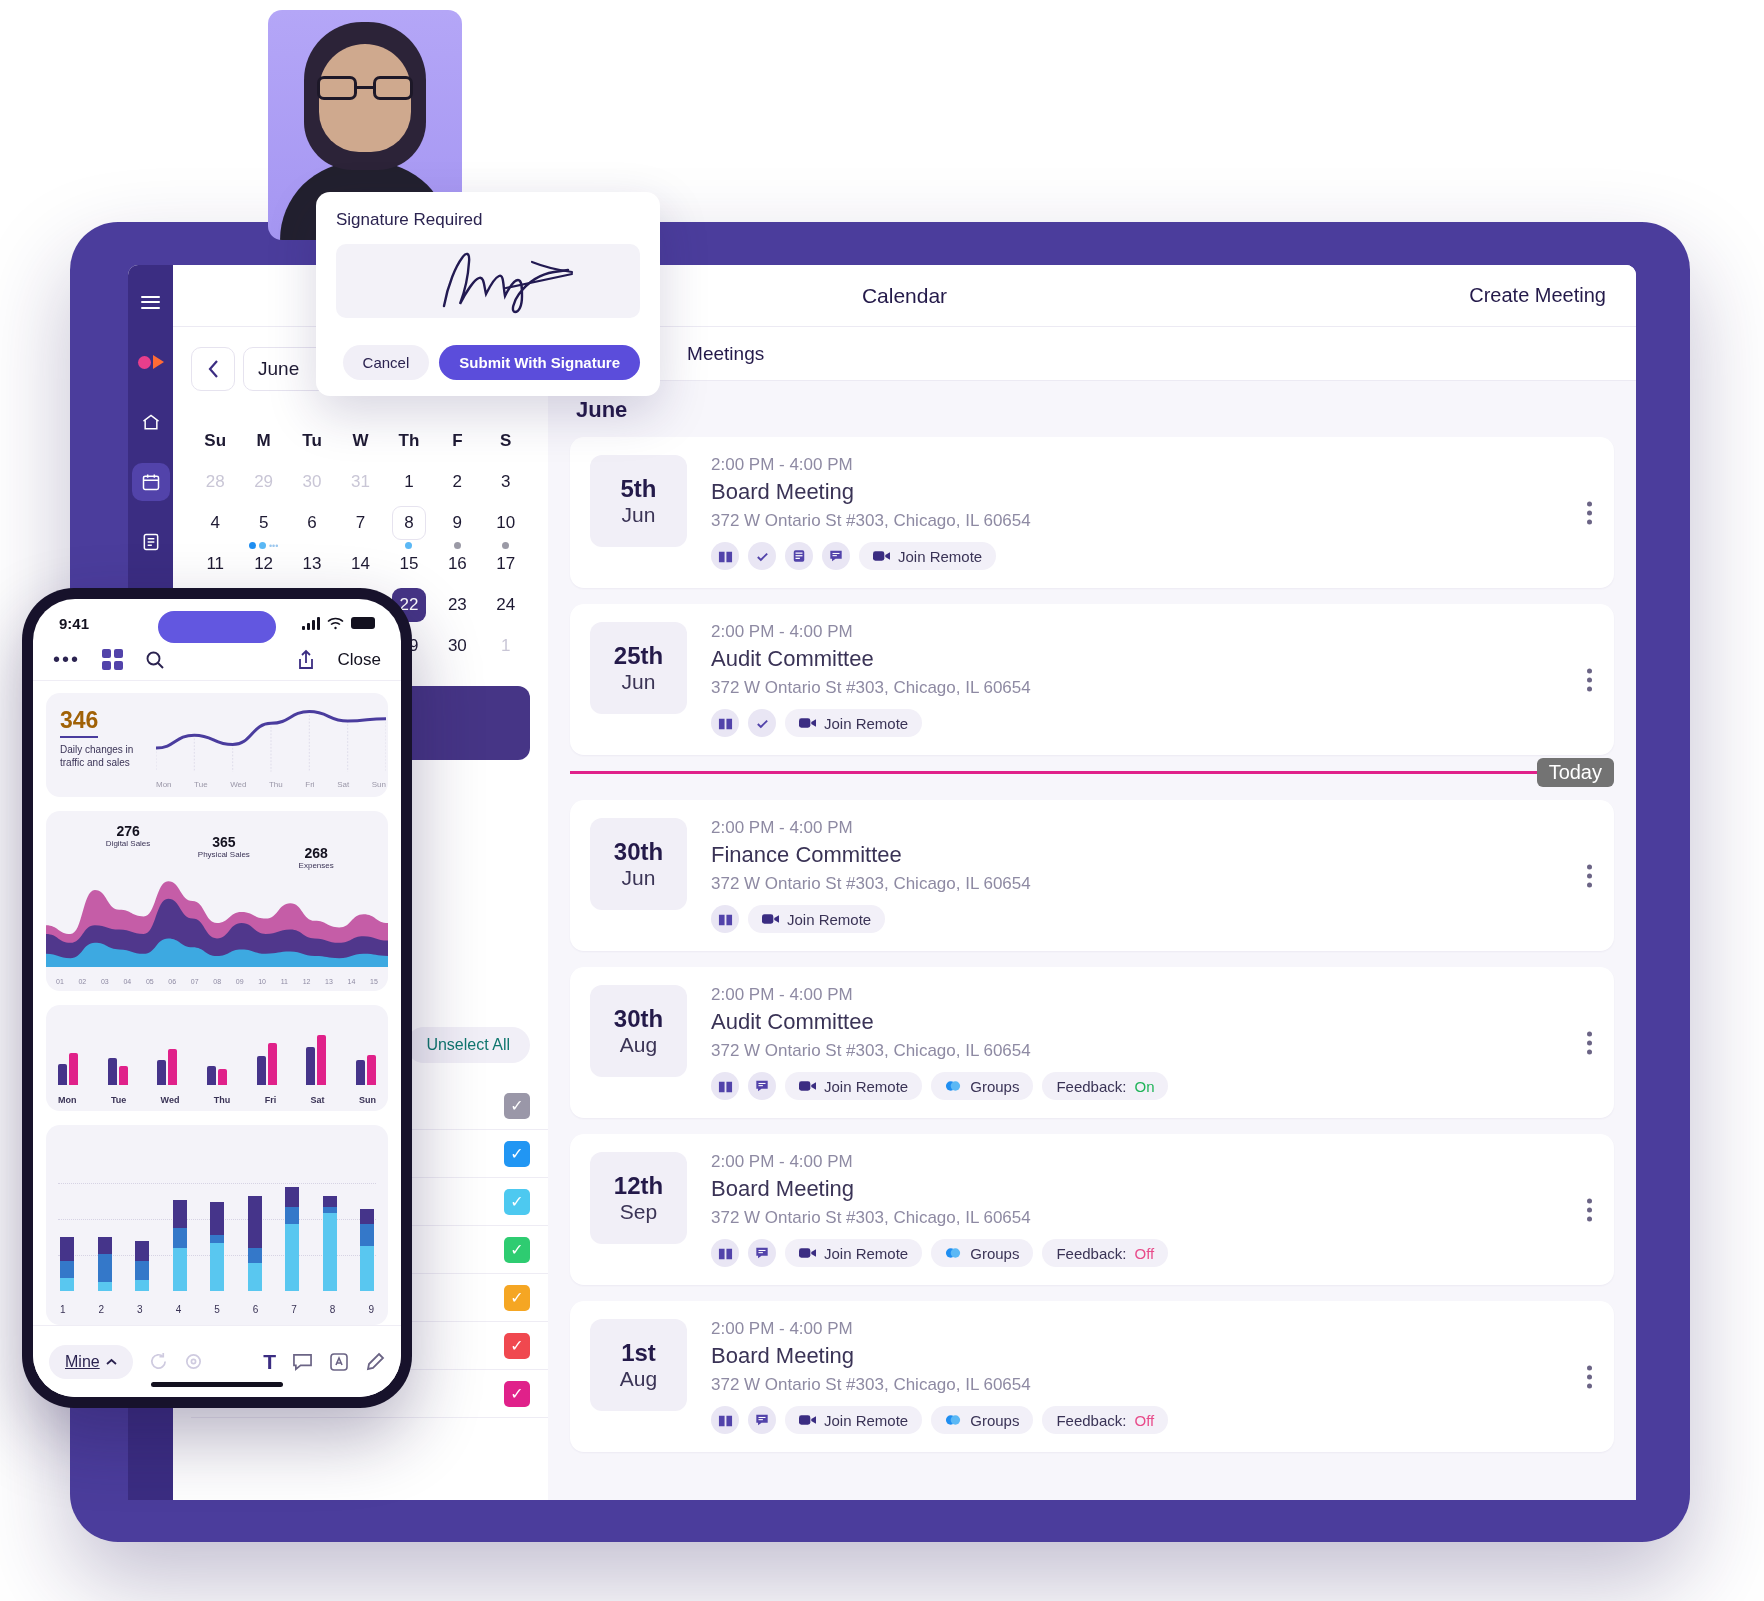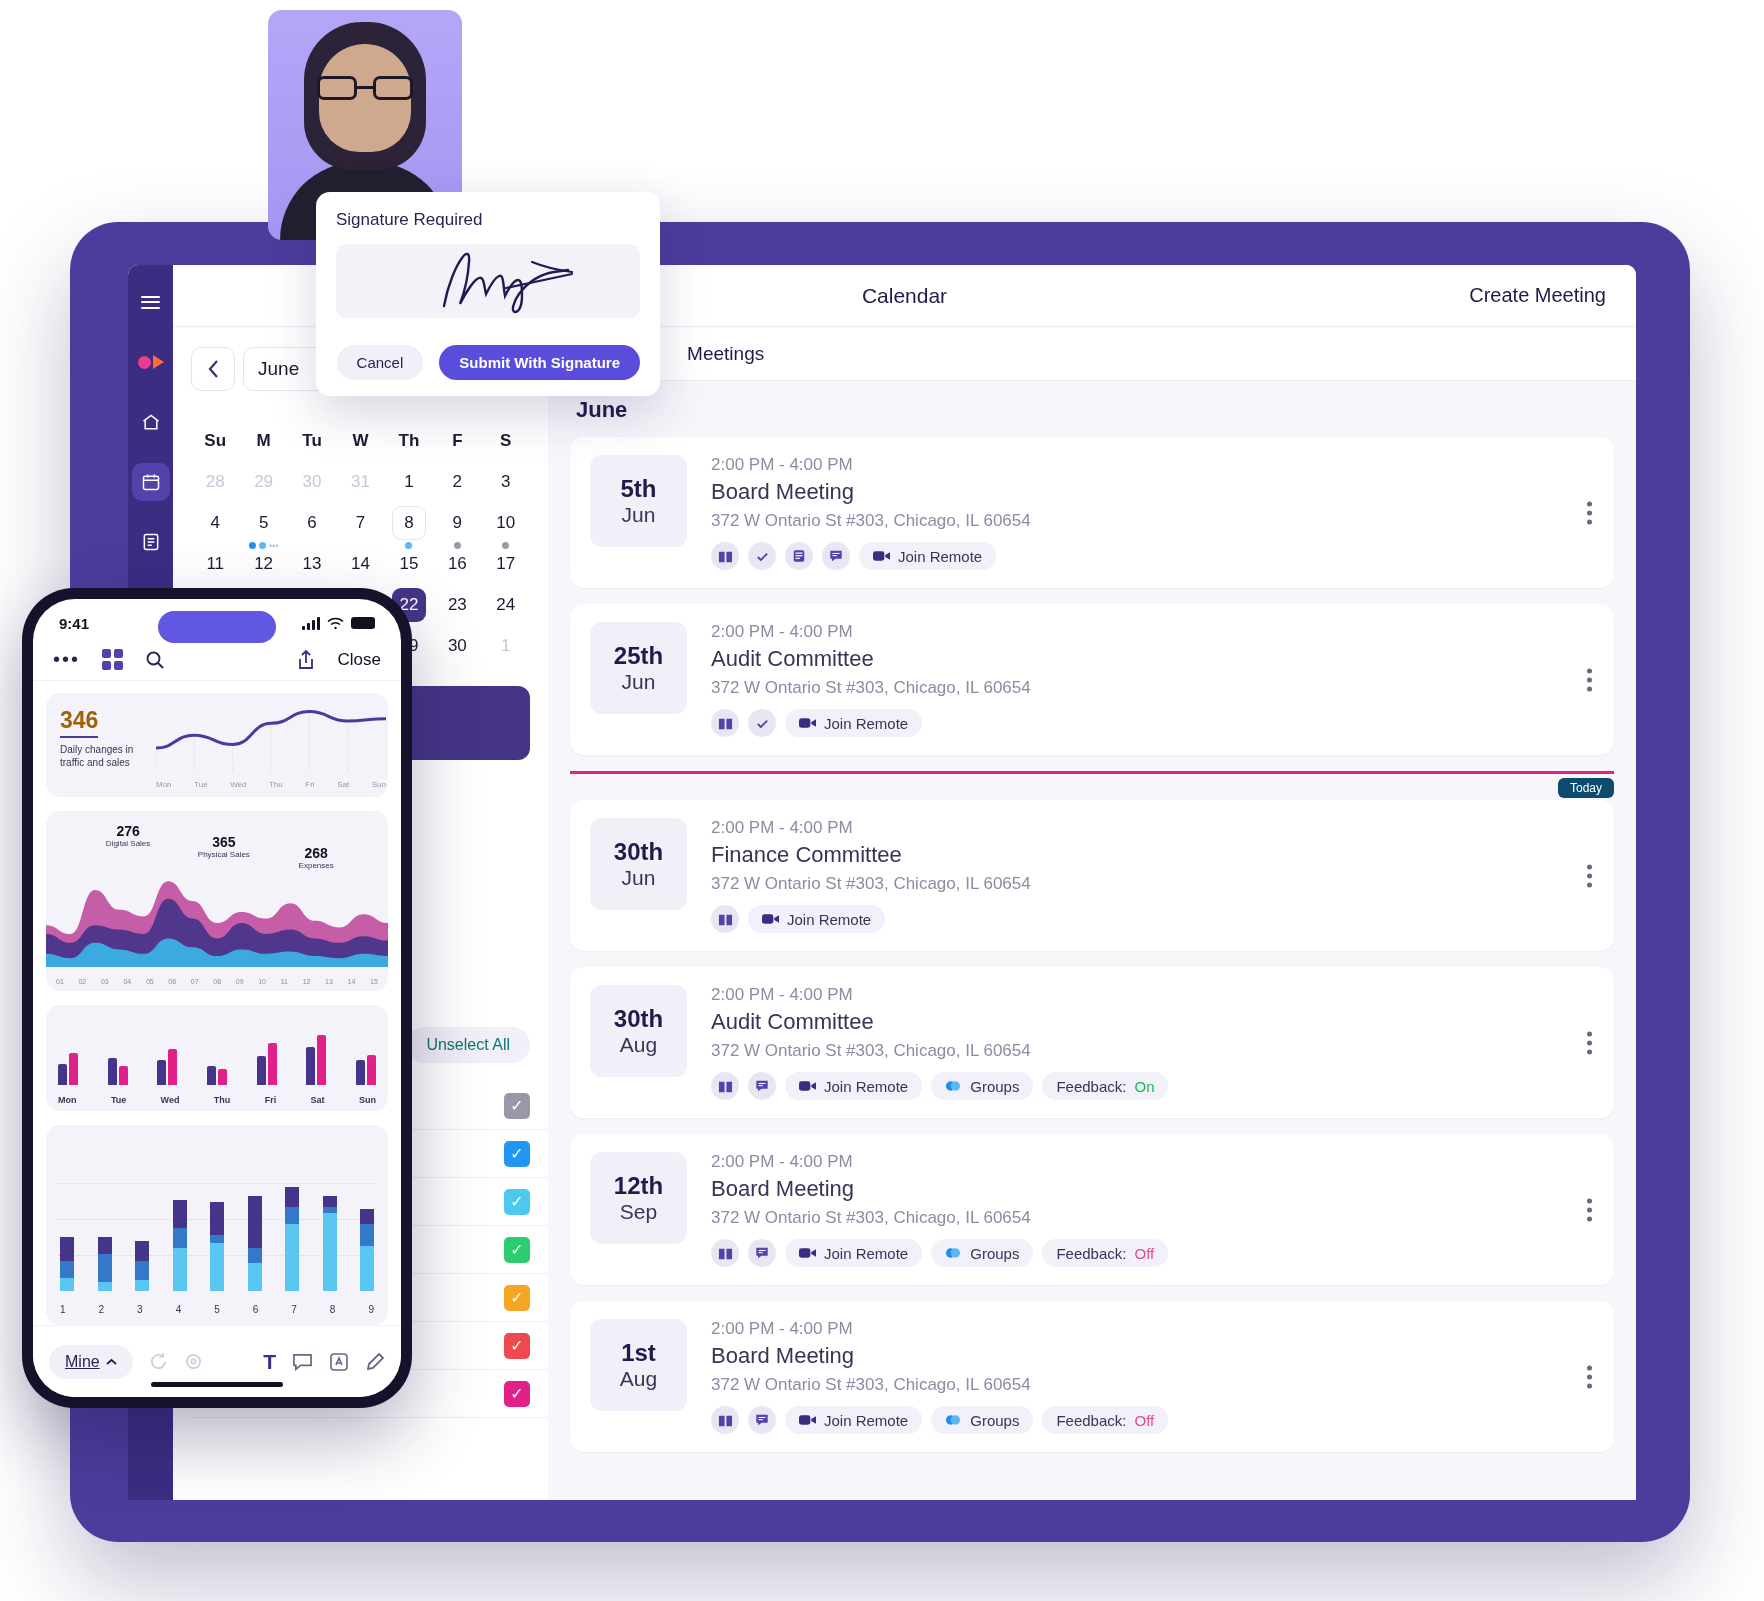--- a/index.html
+++ b/index.html
@@ -98,21 +98,21 @@
   .on{ color:#21b45a; } .off{ color:#e84b8a; }
 
   
   #sig-dialog{
     position:absolute; left:316px; top:192px; width:344px; height:204px;
     background:#fff; border-radius:14px; box-shadow:0 18px 50px rgba(40,25,90,.18);
     padding:18px 20px; z-index:40;
   }
   #sig-title{ font-size:17px; color:#2b2350; }
   #sig-pad{ margin-top:14px; height:74px; background:#f3f2f8; border-radius:10px; position:relative; overflow:hidden;}
-  #sig-buttons{ position:absolute; right:20px; bottom:16px; display:flex; gap:16px; align-items:center;}
+  #sig-buttons{ position:absolute; right:20px; bottom:16px; display:flex; gap:10px; align-items:center;}
   #sig-cancel{ background:#f1eff7; border-radius:18px; padding:9px 20px; font-size:15px; color:#2b2350; border:0; font-family:inherit;}
   #sig-submit{ background:#5b4ddb; border-radius:18px; padding:9px 20px; font-size:15px; color:#fff; border:0; font-family:inherit; font-weight:700;}
 
   
   #avatar{ position:absolute; left:268px; top:10px; width:194px; height:230px; border-radius:14px;
            background:linear-gradient(180deg,#b4a6f7,#a596f2); overflow:hidden; z-index:30;}
   #avatar .head{ position:absolute; left:50%; top:12px; transform:translateX(-50%); width:122px; height:148px;
            background:#2c2338; border-radius:58px 58px 48px 48px;}
   #avatar .face{ position:absolute; left:50%; top:34px; transform:translateX(-50%); width:92px;height:108px;
            background:#cfa98e; border-radius:46px 46px 40px 40px;}
@@ -491,21 +491,21 @@
                 </span>
               </div>
     </div>
     <span class="kebab">
               <i></i>
               <i></i>
               <i></i>
             </span>
   </div>
           <div id="today-line-2" style="position:relative;height:3px;background:#e0218a;margin:16px 0 26px;">
-         <span style="position:absolute;right:0;top:-13px;background:#0c4a6e;color:#fff;font-size:12px;border-radius:6px;padding:3px 12px;margin-top:20px;">Today</span>
+         <span style="position:absolute;right:0;top:-13px;background:#737373;color:#fff;font-size:20px;border-radius:6px;padding:3px 12px;">Today</span>
        </div>
   <div class="mcard">
     <div class="mdate">
       <span class="dnum">30th</span>
       <span class="dmon">Jun</span>
     </div>
     <div class="minfo">
       <div class="mtime">2:00 PM - 4:00 PM</div>
       <div class="mtitle">Finance Committee</div>
       <div class="maddr">372 W Ontario St #303, Chicago, IL 60654</div>

